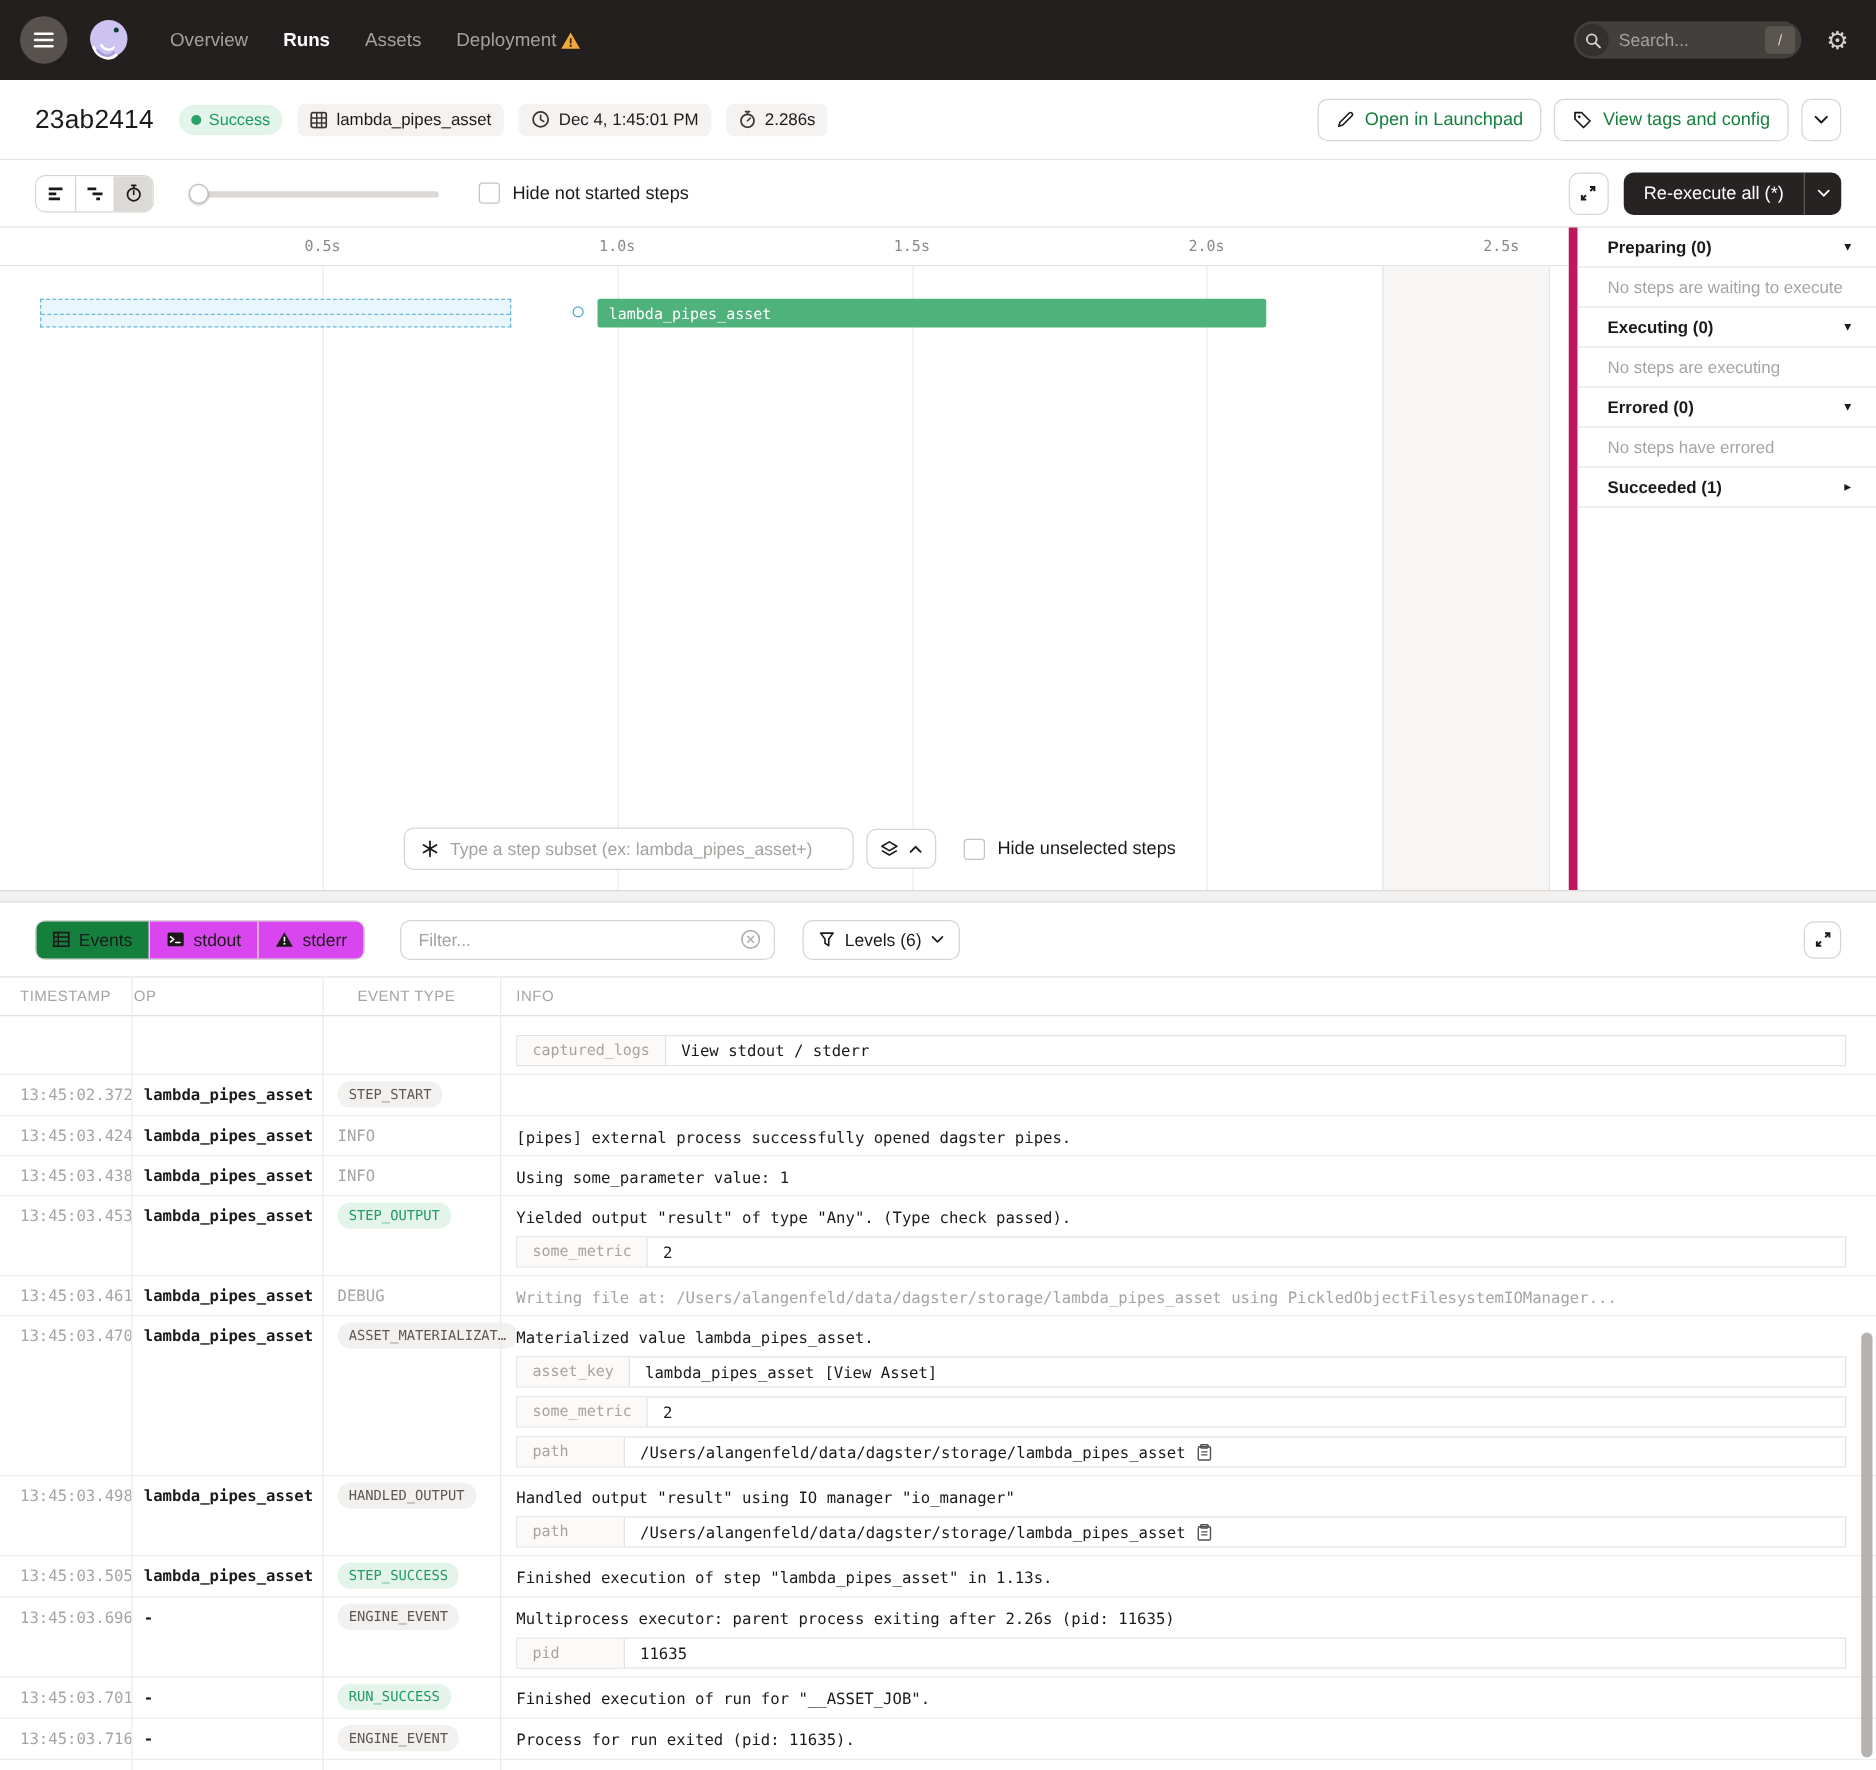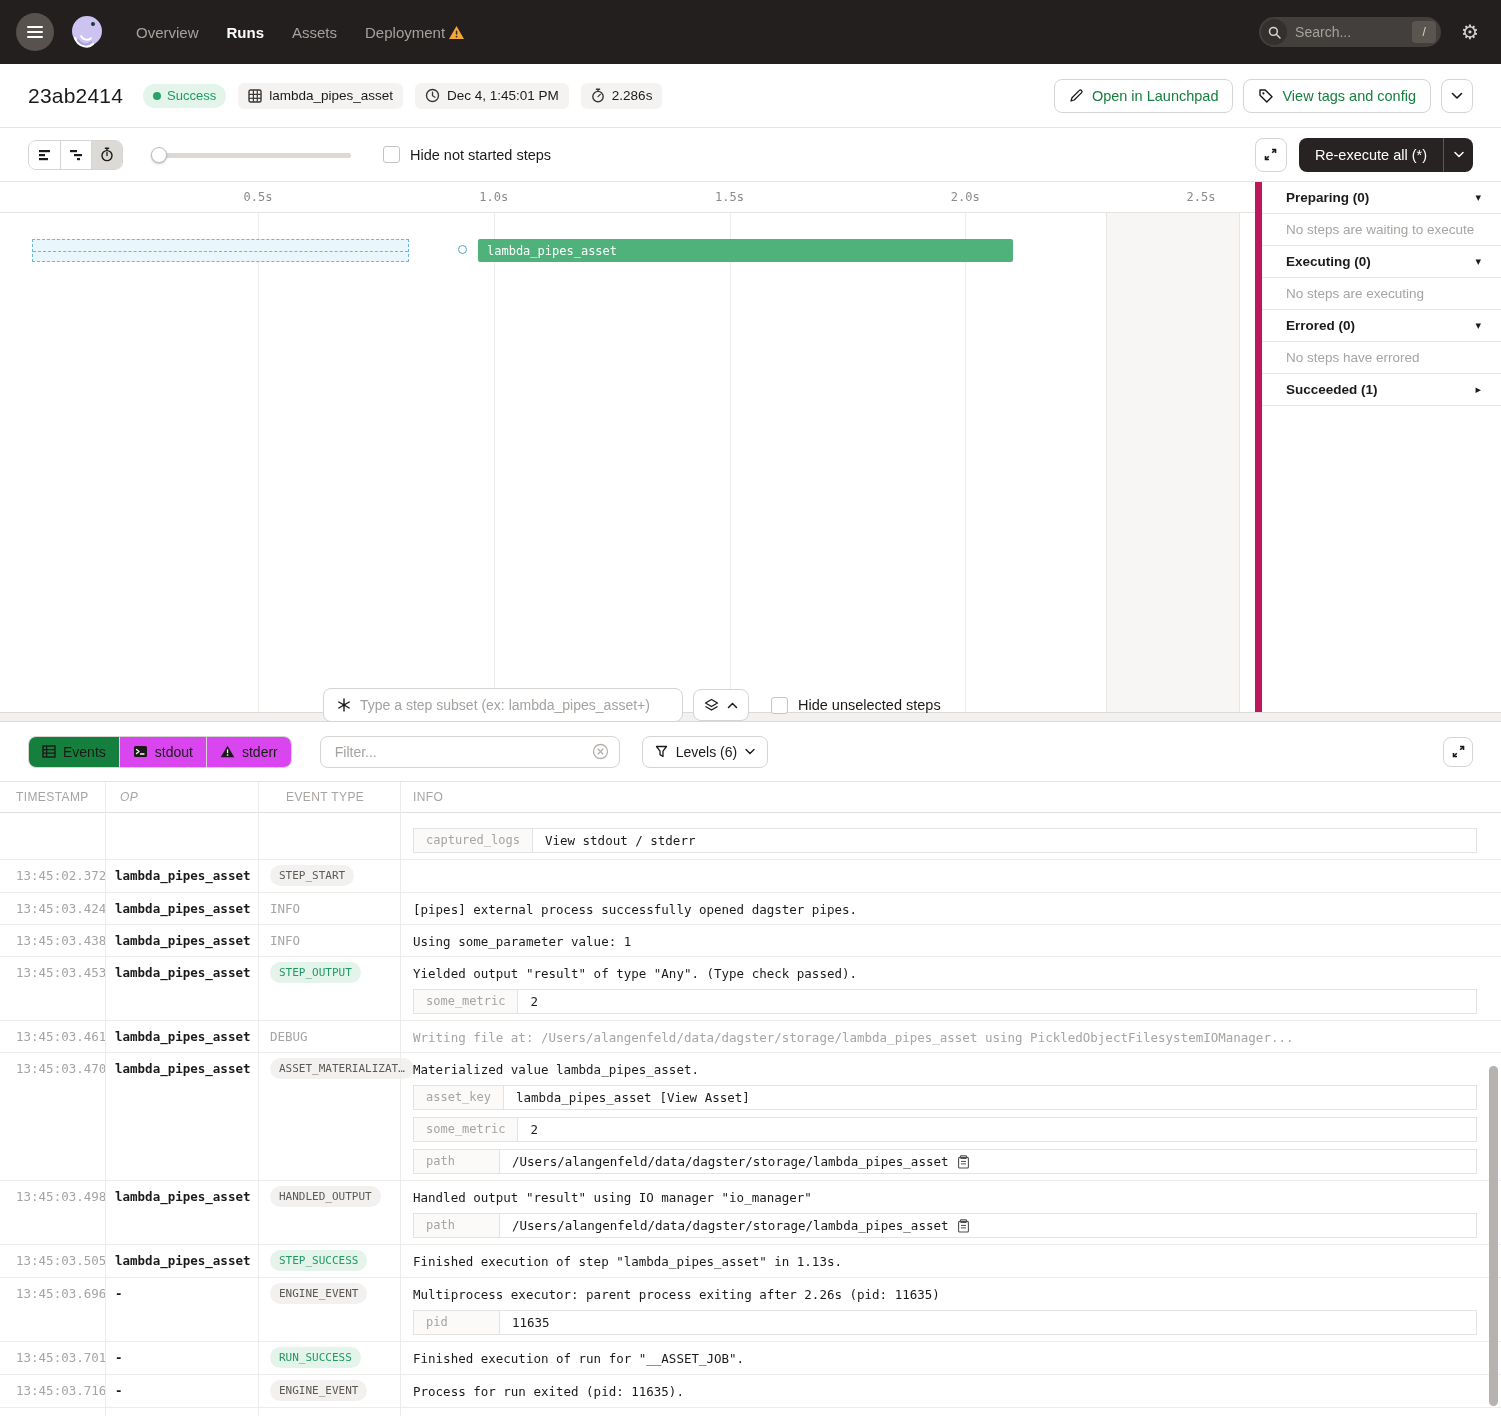--- a/index.html
+++ b/index.html
@@ -71,21 +71,21 @@
   .offrange { position:absolute; top:0; bottom:0; left:1106px; width:134px; background:#f7f6f5;
     border-left:1px solid #e8e6e4; border-right:1px solid #e8e6e4; }
   .waitbox { position:absolute; left:32px; top:26px; width:377px; height:23px; background:#e9f6fb;
     border:1px dashed #6cb8d6; }
   .waitbox .mid { position:absolute; left:0; right:0; top:50%; border-top:1px dashed #6cb8d6; }
   .marker { position:absolute; left:458px; top:32px; width:9px; height:9px; border-radius:50%;
     border:1.5px solid #4ba8c9; background:#fff; }
   .stepbar { position:absolute; left:478px; top:26px; width:535px; height:23px; border-radius:2px;
     display:flex; align-items:center; padding-left:9px; color:#fff; cursor:pointer;
     font-family:"DejaVu Sans Mono",monospace; font-size:12px; }
-  .gantt-controls { position:absolute; left:323px; top:475px; display:flex; align-items:center; }
+  .gantt-controls { position:absolute; left:323px; top:449px; display:flex; align-items:center; }
   .subset-input { width:360px; height:34px; border:1px solid #d7d4d2; border-radius:8px; background:#fff;
     display:flex; align-items:center; gap:8px; padding:0 12px; }
   .subset-ph { color:#a5a29f; font-size:14px; }
   .layersbtn { margin-left:10px; height:32px; border:1px solid #d7d4d2; border-radius:8px; background:#fff;
     display:flex; align-items:center; gap:8px; padding:0 10px; cursor:pointer; }
   .gantt-controls .chkwrap { margin-left:22px; display:flex; align-items:center; }
 
   .step-sidebar { flex:1; border-left:7px solid #be185d; }
   .sb-header { height:32px; border-bottom:1px solid #e6e4e3; display:flex; align-items:center;
     justify-content:space-between; padding:0 20px 0 24px; cursor:pointer; }
@@ -108,21 +108,21 @@
   .levelsbtn { margin-left:22px; height:32px; border:1px solid #d7d4d2; border-radius:8px; background:#fff;
     display:flex; align-items:center; gap:8px; padding:0 12px; font-size:14px; cursor:pointer; }
   .logtoolbar .spacer { flex:1; }
 
   
   .etable { position:relative; height:634px; overflow:hidden; }
   .collines i { position:absolute; top:0; bottom:0; width:1px; background:#ececea; }
   .ehead { height:31px; border-bottom:1px solid #e3e1e0; display:flex; align-items:center;
     font-size:12px; color:#a7a4a1; letter-spacing:.4px; }
   .ehead span:nth-child(1){ padding-left:16px; width:105px; }
-  .ehead span:nth-child(2){ padding-left:15px; width:153px;font-style:italic; }
+  .ehead span:nth-child(2){ padding-left:2px; width:153px; }
   .ehead span:nth-child(3){ padding-left:28px; width:142px; }
   .ehead span:nth-child(4){ padding-left:13px; }
   .trow { display:flex; border-bottom:1px solid #ececea; padding:5px 0 6px; cursor:pointer; }
   .tcell { font-family:"DejaVu Sans Mono",monospace; font-size:12.5px; }
   .tcell.ts { width:105px; padding:3px 6px 0 16px; color:#a7a4a1; }
   .tcell.op { width:153px; padding:3px 6px 0 10px; font-weight:bold; color:#1c1a19; }
   .tcell.ev { width:142px; padding:0 6px 0 12px; }
   .tcell.info { flex:1; padding:3px 12px 0 13px; }
   .pill { display:inline-block; font-size:11px; padding:4px 9px; border-radius:11px; margin-top:0; }
   .pill.gray { background:#f2f1f0; color:#5c5955; }

